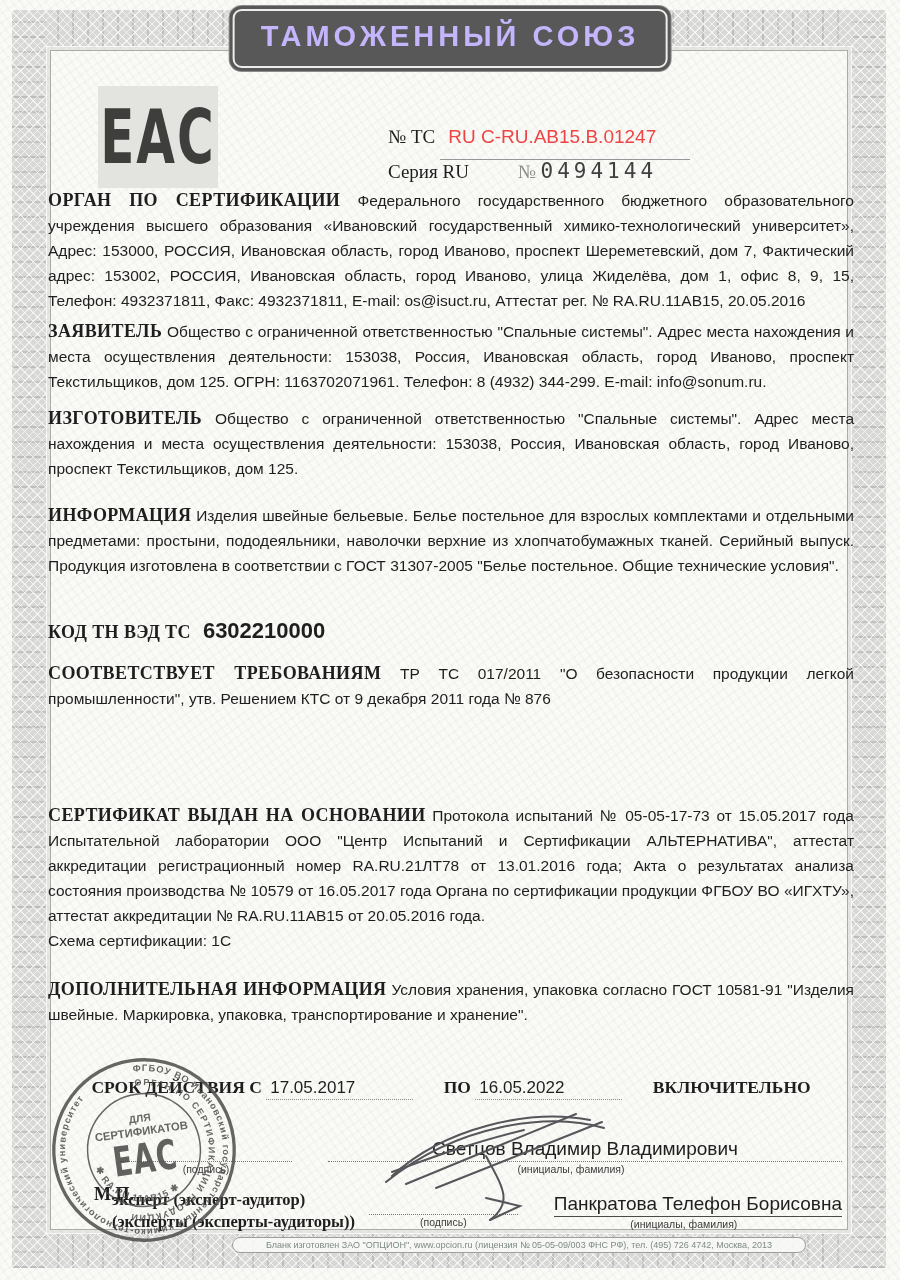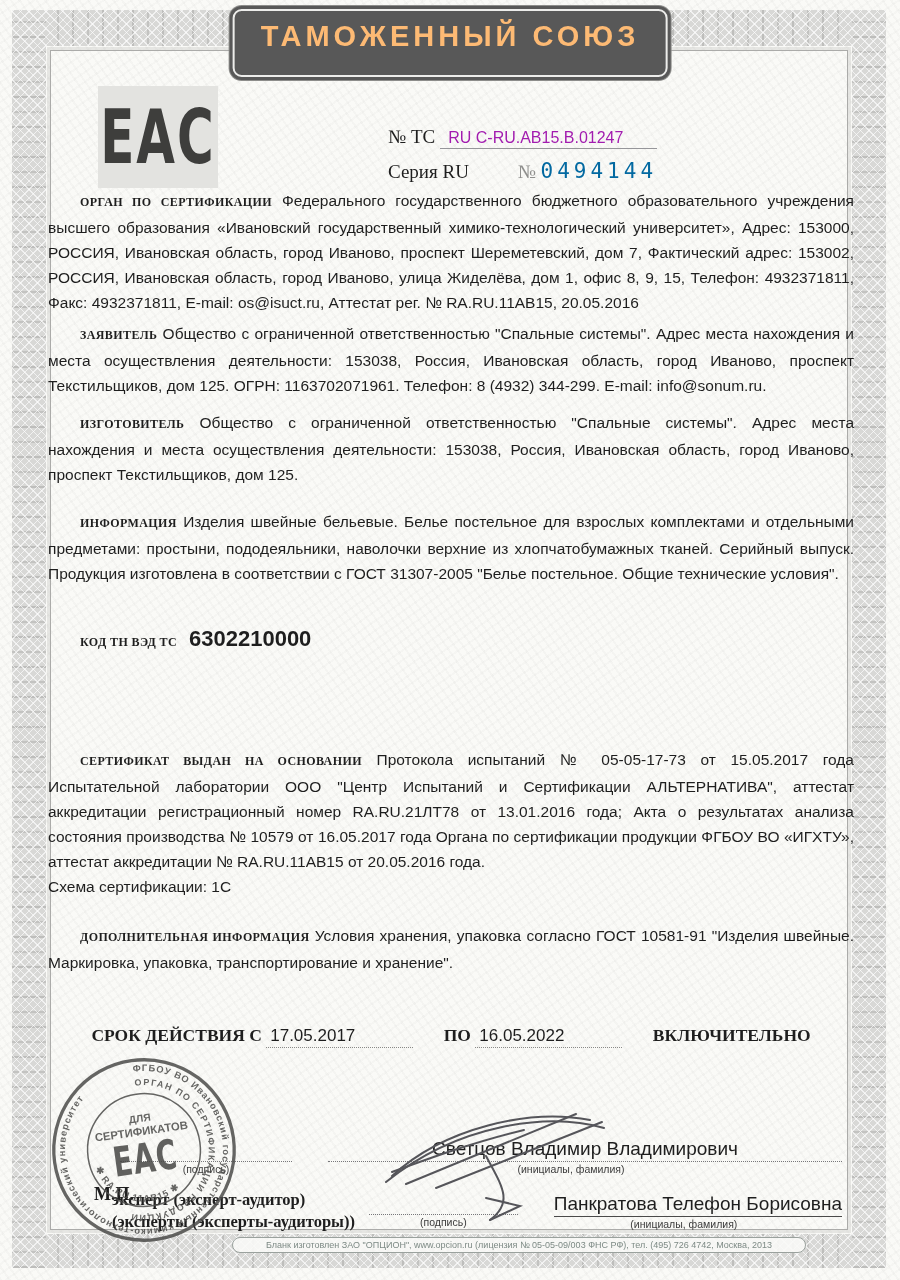--- a/index.html
+++ b/index.html
@@ -22,41 +22,41 @@
         repeating-linear-gradient(-45deg, rgba(255,255,255,.65) 0 1px, transparent 1px 6px),
         repeating-linear-gradient(0deg, #bebebc 0 2px, #d8d8d6 2px 15px, #c3c3c1 15px 17px, #d8d8d6 17px 30px);}
   .fs.t{top:10px;left:12px;right:14px;height:36px;}
   .fs.b{bottom:12px;left:12px;right:14px;height:34px;}
   .fs.l{left:12px;top:10px;bottom:12px;width:34px;}
   .fs.r{right:14px;top:10px;bottom:12px;width:34px;}
   .inner-line{position:absolute;top:50px;left:50px;right:52px;bottom:50px;z-index:1;
       border:1.5px solid #ababa9;box-shadow:0 0 0 3px rgba(185,185,183,.3);pointer-events:none;}
   
   .ts-badge{position:absolute;top:9px;left:50%;transform:translateX(-50%);z-index:6;
-      background:#585858;color:#fdba74;font-weight:bold;font-size:29px;letter-spacing:4px;
-      padding:9px 26px 22px;border:2px solid #ededeb;border-radius:9px;
+      background:#585858;color:#c4b5fd;font-weight:bold;font-size:29px;letter-spacing:4px;
+      padding:9px 26px 13px;border:2px solid #ededeb;border-radius:9px;
       box-shadow:0 0 0 3px #585858,0 0 0 4px #8d8d8b;white-space:nowrap;}
   .eac-big{position:absolute;left:98px;top:86px;width:120px;height:102px;z-index:2;
       background:#e3e3e0;display:flex;align-items:center;justify-content:center;}
   .eac-big span{display:inline-block;font-family:"DejaVu Sans",sans-serif;font-weight:800;
       font-size:50px;transform:scaleY(1.5);letter-spacing:2px;color:#3e3e3c;}
   .title{position:absolute;top:74px;left:130px;right:130px;text-align:center;z-index:2;}
   .title span{display:inline-block;font-family:"DejaVu Sans",sans-serif;font-weight:800;
       font-size:37px;letter-spacing:2px;color:#d3d3cf;transform:scale(.95,1.12);
       -webkit-text-stroke:1.5px #84847f;text-shadow:2px 2px 0 #b4b4b0;white-space:nowrap;}
   .certno{position:absolute;top:126px;left:388px;z-index:2;font-size:18px;}
   .certno .lbl{font-family:"Liberation Serif",serif;font-size:19px;}
-  .certno .num{font-size:16px;color:#a21caf;border-bottom:1.5px solid #96969a;padding:0 34px 2px 8px;}
+  .certno .num{font-size:19px;color:#ef4444;border-bottom:1.5px solid #96969a;padding:0 34px 12px 8px;}
   .series{position:absolute;top:159px;left:388px;z-index:2;font-family:"Liberation Serif",serif;font-size:19px;}
   .series .serial{margin-left:44px;color:#8f8f8d;}
-  .series .serial .digits{font-family:"DejaVu Sans Mono",monospace;font-size:21px;letter-spacing:4px;color:#0369a1;}
+  .series .serial .digits{font-family:"DejaVu Sans Mono",monospace;font-size:21px;letter-spacing:4px;color:#404040;}
   
   .content{position:absolute;top:188px;left:48px;width:806px;z-index:2;
       font-size:15.5px;line-height:25px;text-align:justify;}
-  .h{font-family:"Liberation Serif",serif;font-weight:bold;font-size:12px;letter-spacing:.4px;padding-left:32px;}
+  .h{font-family:"Liberation Serif",serif;font-weight:bold;font-size:18px;letter-spacing:.4px;}
   .para{margin:0;}
   .mt1{margin-top:6px;} .mt2{margin-top:12px;} .mt3{margin-top:22px;}
   .mt4{margin-top:40px;} .mt5{margin-top:16px;} .mt6{margin-top:92px;} .mt7{margin-top:24px;}
   .kodval{margin-left:12px;font-size:22px;font-weight:bold;}
   .scheme{margin:0;text-align:left;}
   
   .validity{margin-top:48px;text-align:center;font-family:"Liberation Serif",serif;
       font-weight:bold;font-size:17.5px;white-space:nowrap;}
   .validity .date{font-family:"Liberation Sans",sans-serif;font-weight:normal;font-size:17px;
       border-bottom:1.5px dotted #8a8a88;padding:0 58px 2px 4px;margin-right:26px;}
@@ -107,20 +107,21 @@
       <span class="digits">0494144</span>
     </span>
   </div>
 
   <div class="content">
     <p class="para"><span class="h">ОРГАН ПО СЕРТИФИКАЦИИ</span> <span>Федерального государственного бюджетного  образовательного учреждения высшего образования «Ивановский государственный химико-технологический университет», Адрес: 153000, РОССИЯ, Ивановская область, город Иваново, проспект Шереметевский, дом 7, Фактический адрес: 153002, РОССИЯ, Ивановская область, город Иваново, улица Жиделёва, дом 1, офис 8, 9, 15, Телефон: 4932371811, Факс: 4932371811, E-mail: os@isuct.ru, Аттестат рег. № RA.RU.11АВ15, 20.05.2016</span></p>
     <p class="para mt1"><span class="h">ЗАЯВИТЕЛЬ</span> <span>Общество с ограниченной ответственностью "Спальные системы". Адрес места нахождения и места осуществления деятельности: 153038, Россия, Ивановская область, город Иваново, проспект Текстильщиков, дом 125. ОГРН: 1163702071961. Телефон: 8 (4932) 344-299. E-mail: info@sonum.ru.</span></p>
     <p class="para mt2"><span class="h">ИЗГОТОВИТЕЛЬ</span> <span>Общество с ограниченной ответственностью "Спальные системы". Адрес места нахождения и места осуществления деятельности: 153038, Россия, Ивановская область, город Иваново, проспект Текстильщиков, дом 125.</span></p>
     <p class="para mt3"><span class="h">ИНФОРМАЦИЯ</span> <span>Изделия швейные бельевые. Белье постельное для взрослых комплектами и отдельными предметами: простыни, пододеяльники, наволочки верхние из хлопчатобумажных тканей. Серийный выпуск. Продукция изготовлена в соответствии с ГОСТ 31307-2005 "Белье постельное. Общие технические условия".</span></p>
     <p class="para mt4"><span class="h">КОД ТН ВЭД ТС</span><span class="kodval">6302210000</span></p>
+    <p class="para mt5"><span class="h">СООТВЕТСТВУЕТ ТРЕБОВАНИЯМ</span> <span>ТР ТС 017/2011 "О безопасности продукции легкой промышленности", утв. Решением КТС от 9 декабря 2011 года № 876</span></p>
     <p class="para mt6"><span class="h">СЕРТИФИКАТ ВЫДАН НА ОСНОВАНИИ</span> <span>Протокола испытаний № 05-05-17-73 от 15.05.2017 года Испытательной лаборатории ООО "Центр Испытаний и Сертификации АЛЬТЕРНАТИВА", аттестат аккредитации регистрационный номер RA.RU.21ЛТ78 от 13.01.2016 года; Акта о результатах анализа состояния производства № 10579 от 16.05.2017 года Органа по сертификации продукции ФГБОУ ВО «ИГХТУ», аттестат аккредитации № RA.RU.11АВ15 от 20.05.2016 года.</span><br>
       <span class="scheme">Схема сертификации: 1С</span></p>
     <p class="para mt7"><span class="h">ДОПОЛНИТЕЛЬНАЯ ИНФОРМАЦИЯ</span> <span>Условия хранения, упаковка согласно ГОСТ 10581-91 "Изделия швейные. Маркировка, упаковка, транспортирование и хранение".</span></p>
 
     <div class="validity">
       <span>СРОК ДЕЙСТВИЯ С</span>
       <span class="date">17.05.2017</span>
       <span>ПО</span>
       <span class="date">16.05.2022</span>
       <span>ВКЛЮЧИТЕЛЬНО</span>

